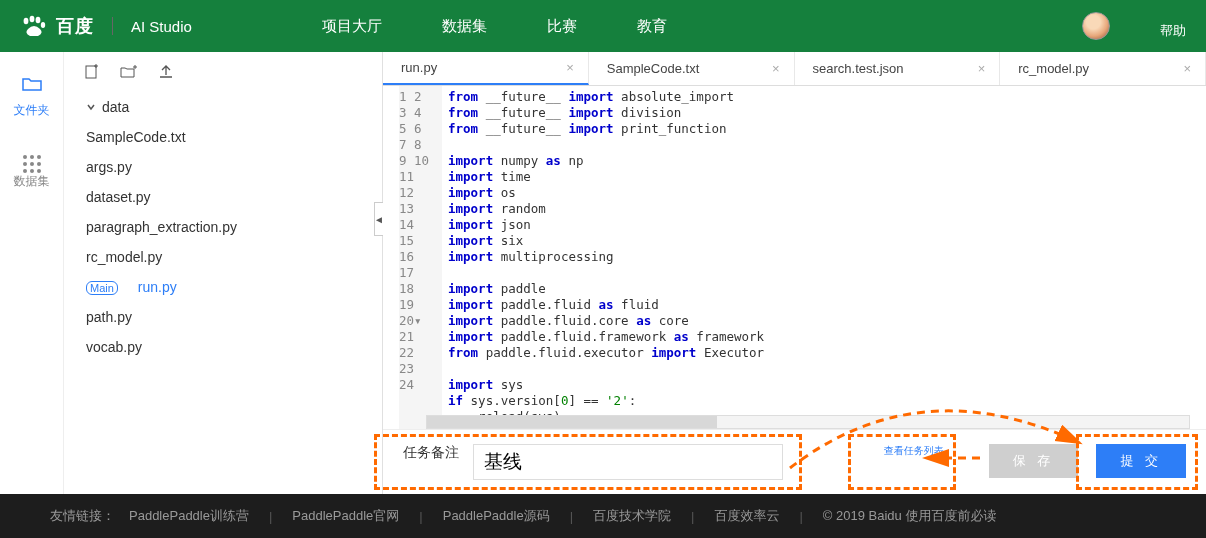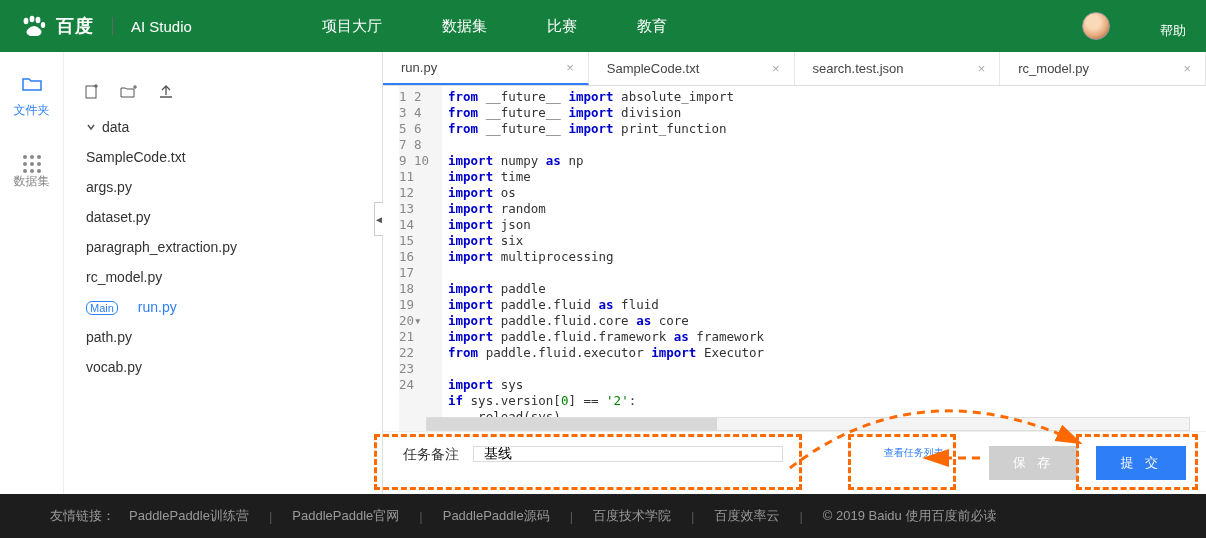--- a/index.html
+++ b/index.html
@@ -18,21 +18,21 @@
 .main { display:flex; height:442px; }
 .rail { width:64px; border-right:1px solid #eee; padding-top:24px; text-align:center; }
 .rail-item { margin-bottom:28px; cursor:pointer; }
 .rail-item.active .rail-label { color:#2d7ef7; }
 .rail-icon { height:20px; margin-bottom:6px; color:#888; }
 .rail-item.active .rail-icon { color:#2d7ef7; }
 .rail-label { font-size:12px; color:#888; }
 .dots-grid { display:inline-grid; grid-template-columns:repeat(3,4px); gap:3px; }
 .dots-grid span { width:4px; height:4px; background:#888; border-radius:50%; }
 
-.sidebar { width:318px; padding:28px 16px 0 16px; position:relative; }
+.sidebar { width:318px; padding:8px 16px 0 16px; position:relative; }
 .sb-toolbar { display:flex; gap:20px; padding:4px 4px 12px 4px; color:#555; }
 .sb-toolbar svg { cursor:pointer; }
 .tree-item { padding:7px 6px; font-size:14px; color:#333; cursor:pointer; }
 .tree-folder { display:flex; align-items:center; gap:6px; }
 .tree-children { padding-left:0px; }
 .main-badge { display:inline-block; border:1px solid #2d7ef7; color:#2d7ef7; border-radius:6px; font-size:11px; padding:0 3px; margin-right:20px; }
 .tree-item.active { color:#2d7ef7; }
 
 .editor { flex:1; display:flex; flex-direction:column; border-left:1px solid #e0e0e0; position:relative; min-width:0; }
 .tabs { display:flex; height:34px; border-bottom:1px solid #ddd; }
@@ -44,21 +44,21 @@
 .code { flex:1; padding:3px 0 0 6px; font-family:Consolas,monospace; font-size:12.5px; line-height:16px; white-space:pre; }
 .kw { color:#0000cc; font-weight:bold; }
 .st { color:#008000; }
 .nu { color:#008000; }
 .collapse-handle { position:absolute; left:-9px; top:150px; width:9px; height:34px; background:#fff; border:1px solid #ccc; border-right:none; display:flex; align-items:center; justify-content:center; font-size:10px; color:#555; cursor:pointer; }
 .hscroll { position:absolute; bottom:0; left:43px; right:16px; height:14px; background:#f4f4f4; border:1px solid #ddd; }
 .hscroll-thumb { position:absolute; left:0; top:0; width:38%; height:100%; background:#d8d8d8; }
 
 .bottom-bar { display:flex; align-items:flex-start; padding:14px 20px; border-top:1px solid #eee; position:relative; }
 .task-label { font-size:14px; color:#333; margin-right:14px; }
-.task-input { width:310px; height:16px; border:1px solid #ddd; padding:0 10px; font-size:14px; }
+.task-input { width:310px; height:36px; border:1px solid #ddd; padding:0 10px; font-size:19px; }
 .link-view { color:#2d7ef7; cursor:pointer; font-size:10px; margin-left:auto; margin-right:45px; }
 .btn-save { background:#cfcfcf; color:#fff; padding:8px 24px; margin-right:18px; letter-spacing:4px; cursor:not-allowed; }
 .btn-submit { background:#2d7ef7; color:#fff; padding:8px 24px; letter-spacing:4px; cursor:pointer; }
 .dash-box { position:absolute; border:3px dashed #ff6a00; pointer-events:none; }
 .dash1 { left:374px; top:434px; width:428px; height:56px; }
 .dash2 { left:848px; top:434px; width:108px; height:56px; }
 .dash3 { left:1076px; top:434px; width:122px; height:56px; }
 .arrow-svg { position:absolute; left:780px; top:358px; width:330px; height:120px; pointer-events:none; }
 
 .footer { background:#1d1d1d; color:#999; height:44px; display:flex; align-items:center; padding:0 50px; font-size:13px; gap:14px; }

